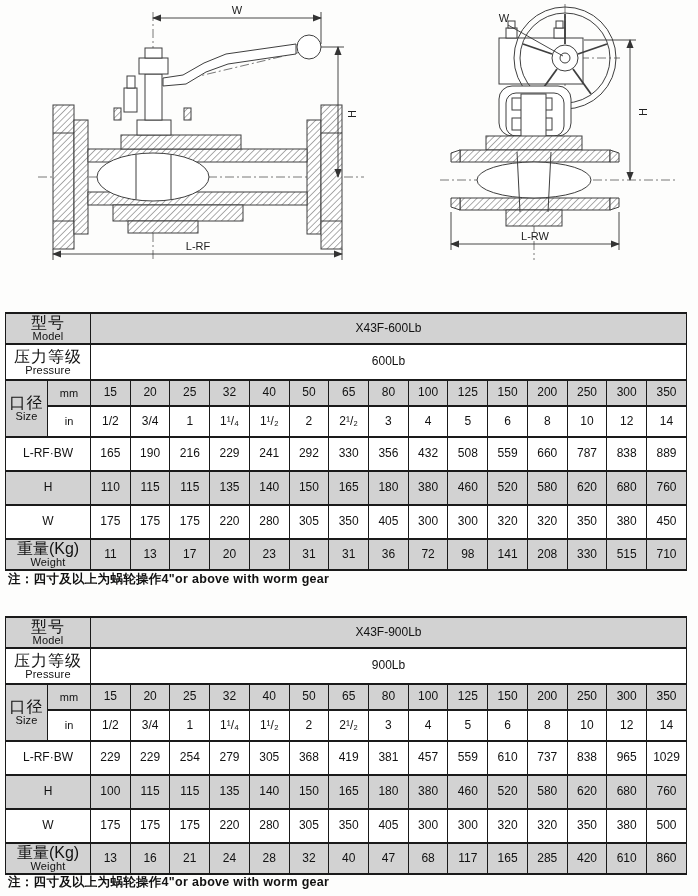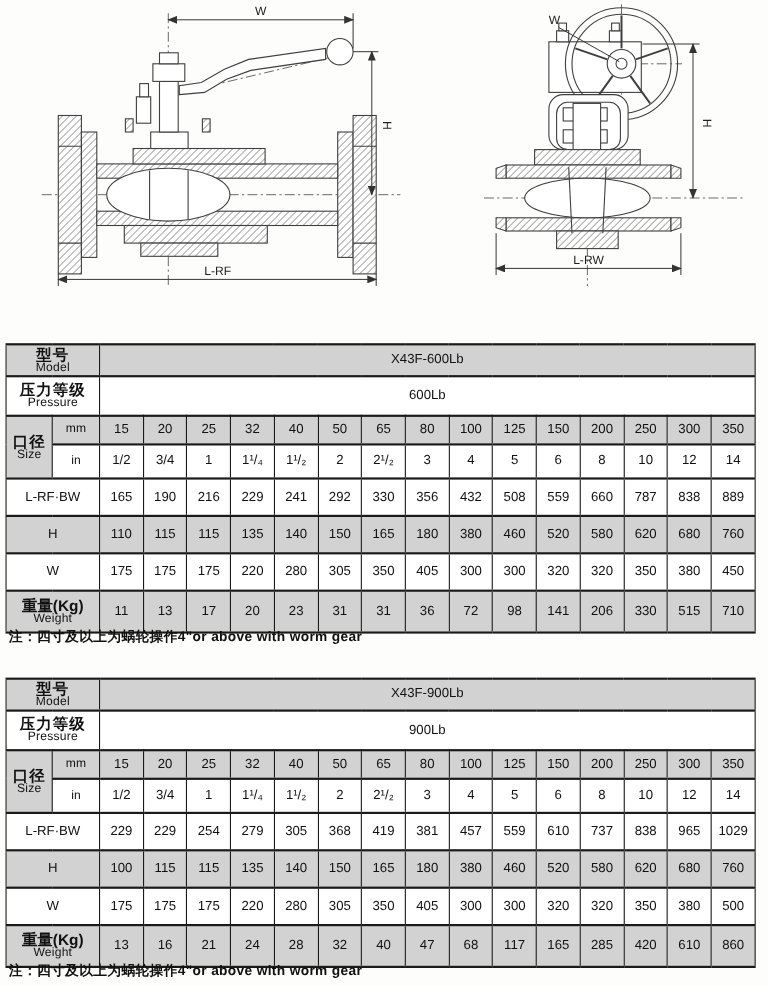--- a/index.html
+++ b/index.html
@@ -22,29 +22,29 @@
   table.vt {
     position:absolute; left:5px; border-collapse:collapse; table-layout:fixed;
     width:682px; background:#fff;
   }
   table.vt td {
     border:1px solid #1a1a1a; border-top-width:2px; border-bottom-width:2px;
     text-align:center; vertical-align:middle; padding:0 1px;
     font-size:12px; line-height:1.15; color:#111; overflow:hidden;
   }
   table.vt tr.shade td { background:#d2d2d2; }
-  table.vt .zh { display:block; font-weight:bold; font-size:14px; letter-spacing:1px; }
+  table.vt .zh { display:block; font-weight:normal; font-size:16px; letter-spacing:1px; }
   table.vt .en { display:block; font-size:11px; margin-top:-2px; letter-spacing:0.2px; }
   table.vt .sub { font-size:11px; }
   tr.r-model   { height:27px; }
   tr.r-press   { height:36px; }
   tr.r-mm      { height:26px;padding-left:32px; }
   tr.r-in      { height:31px;padding-left:12px; }
   tr.r-dim     { height:34px; }
-  tr.r-weight  { height:38px; }
+  tr.r-weight  { height:31px; }
 
   .note {
     position:absolute; left:8px; font-size:12.5px; font-weight:600;
     color:#111; letter-spacing:0.3px; white-space:nowrap;
   }
   #table-600 { top:312px; }
   #note-600  { top:571px; }
   #table-900 { top:616px; }
   #note-900  { top:874px; }
 </style>
@@ -331,21 +331,21 @@
       <td>13</td>
           <td>17</td>
           <td>20</td>
           <td>23</td>
           <td>31</td>
           <td>31</td>
           <td>36</td>
           <td>72</td>
           <td>98</td>
           <td>141</td>
-          <td>206</td>
+          <td>208</td>
           <td>330</td>
           <td>515</td>
           <td>710</td>
         </tr>
     </tbody>
   </table>
   <div class="note" id="note-600">注：四寸及以上为蜗轮操作4"or above with worm gear</div>
 
   <table class="vt" id="table-900">
     <colgroup>

